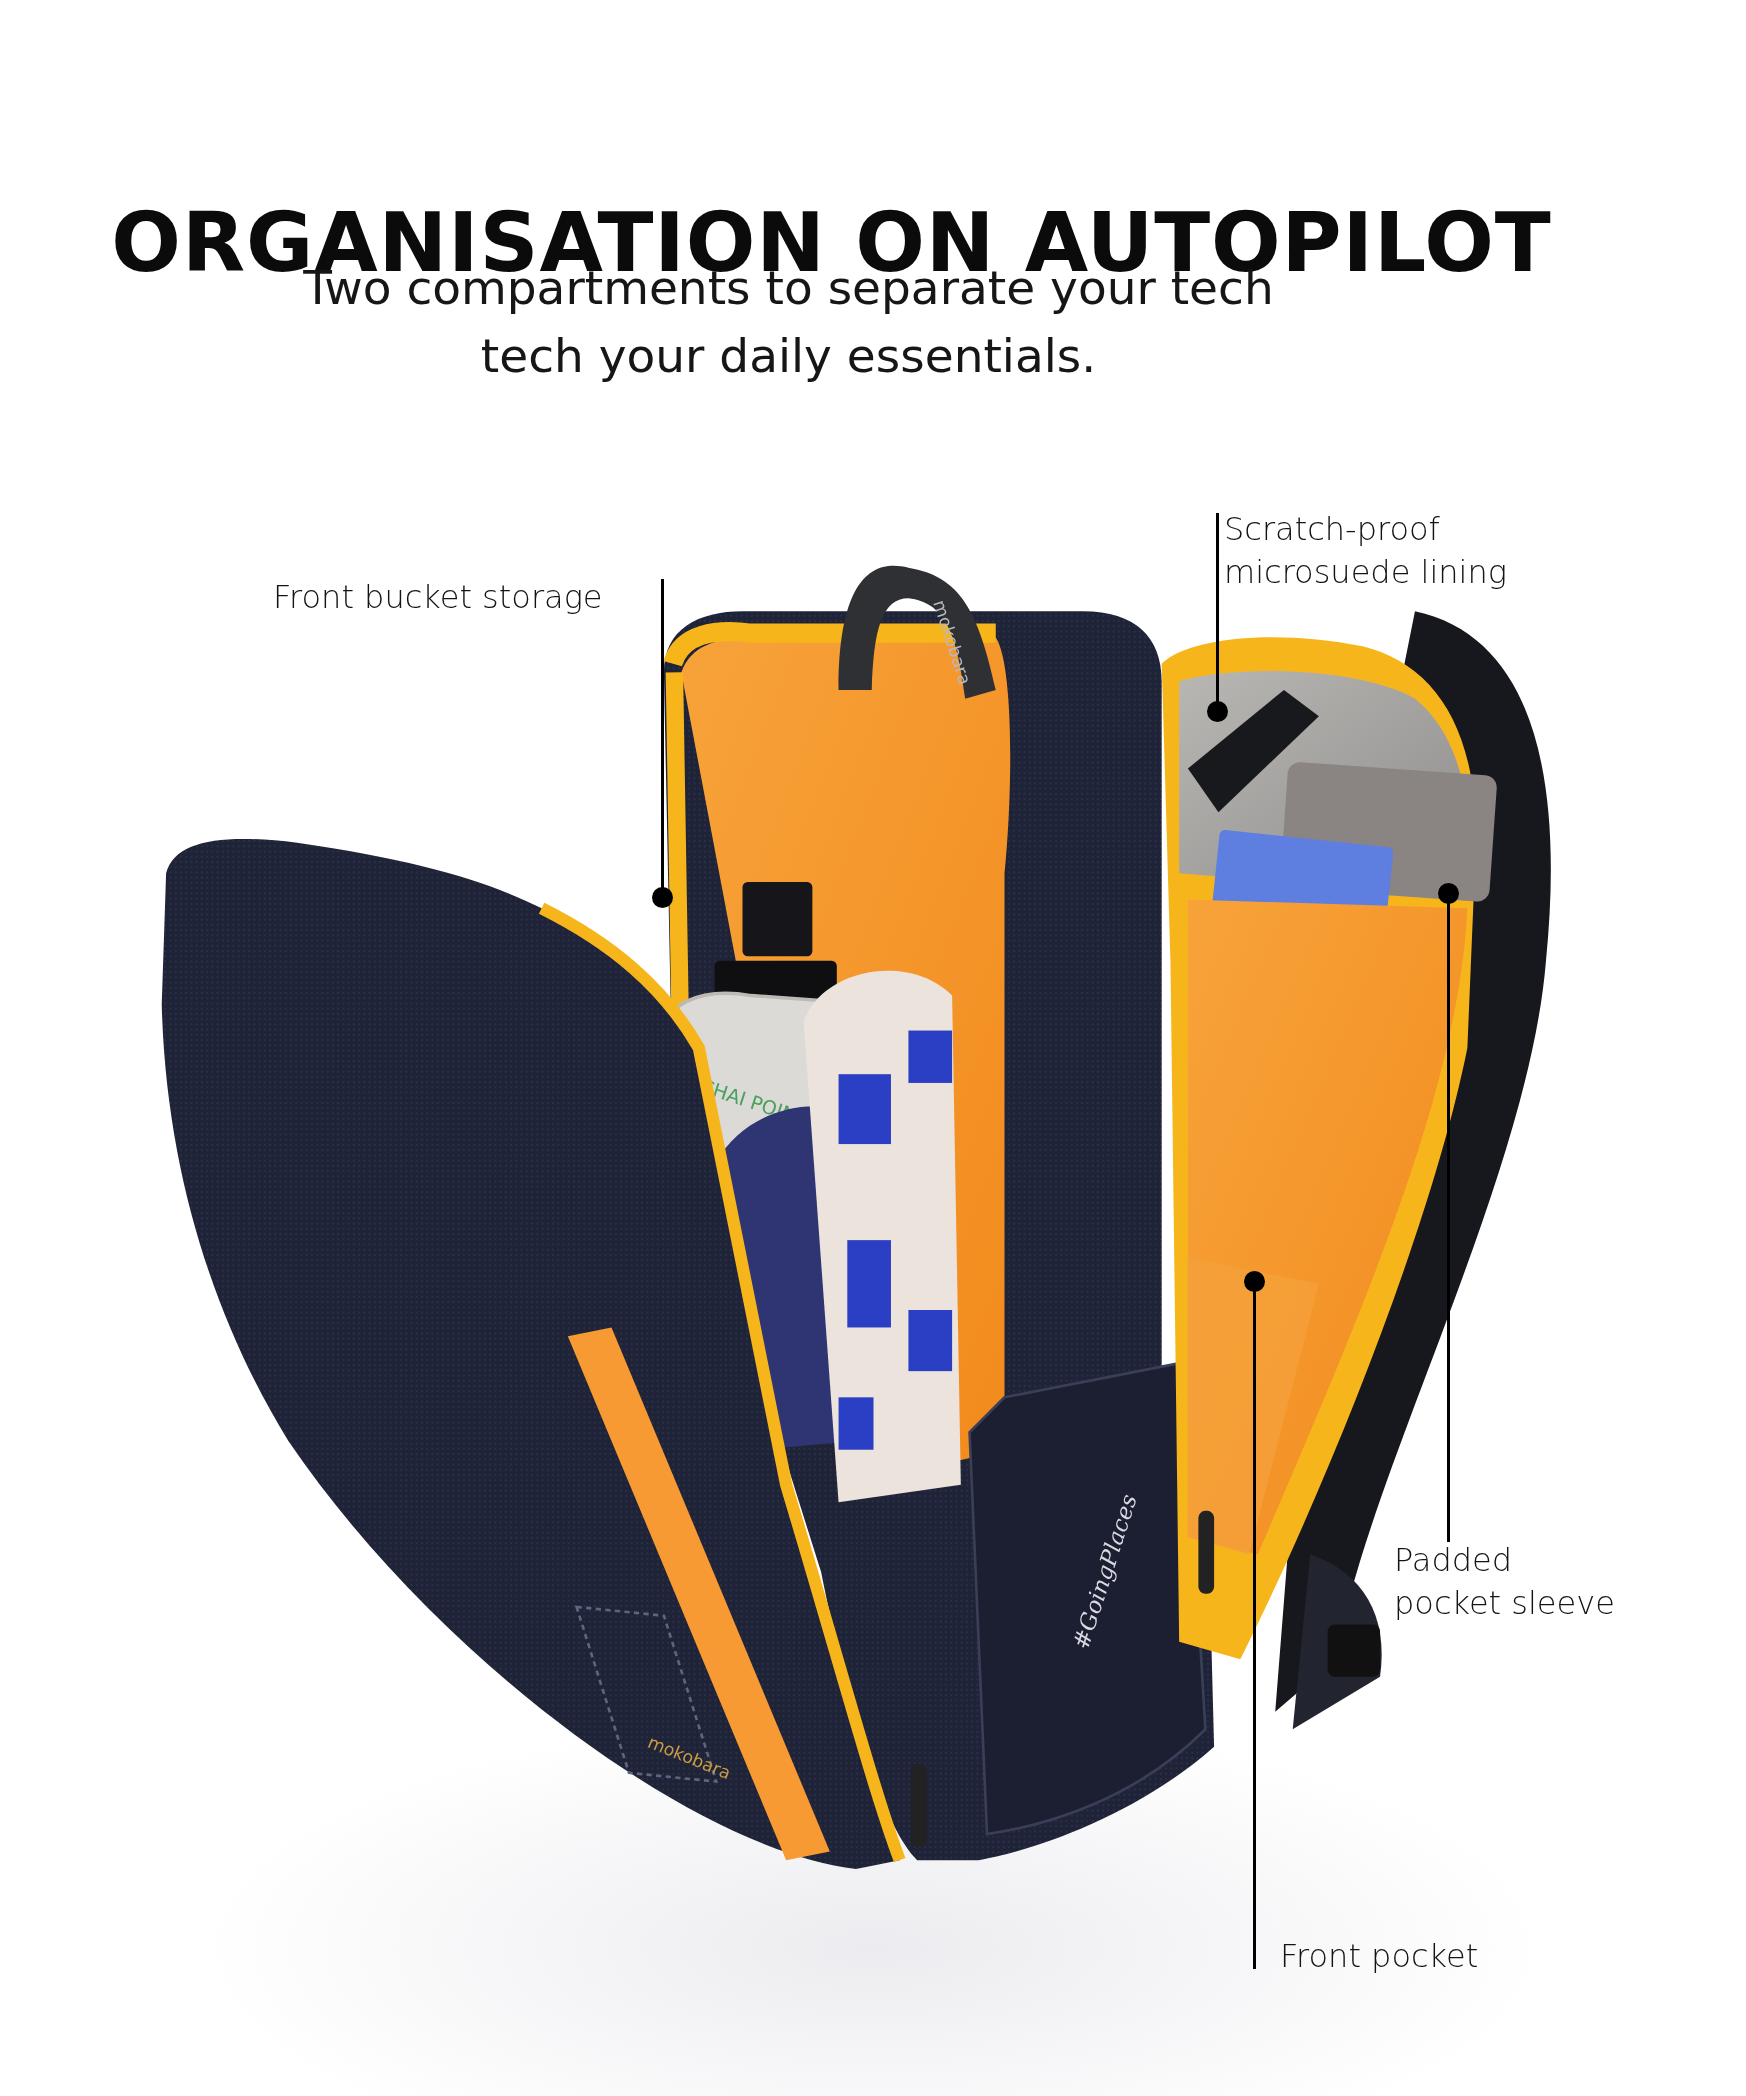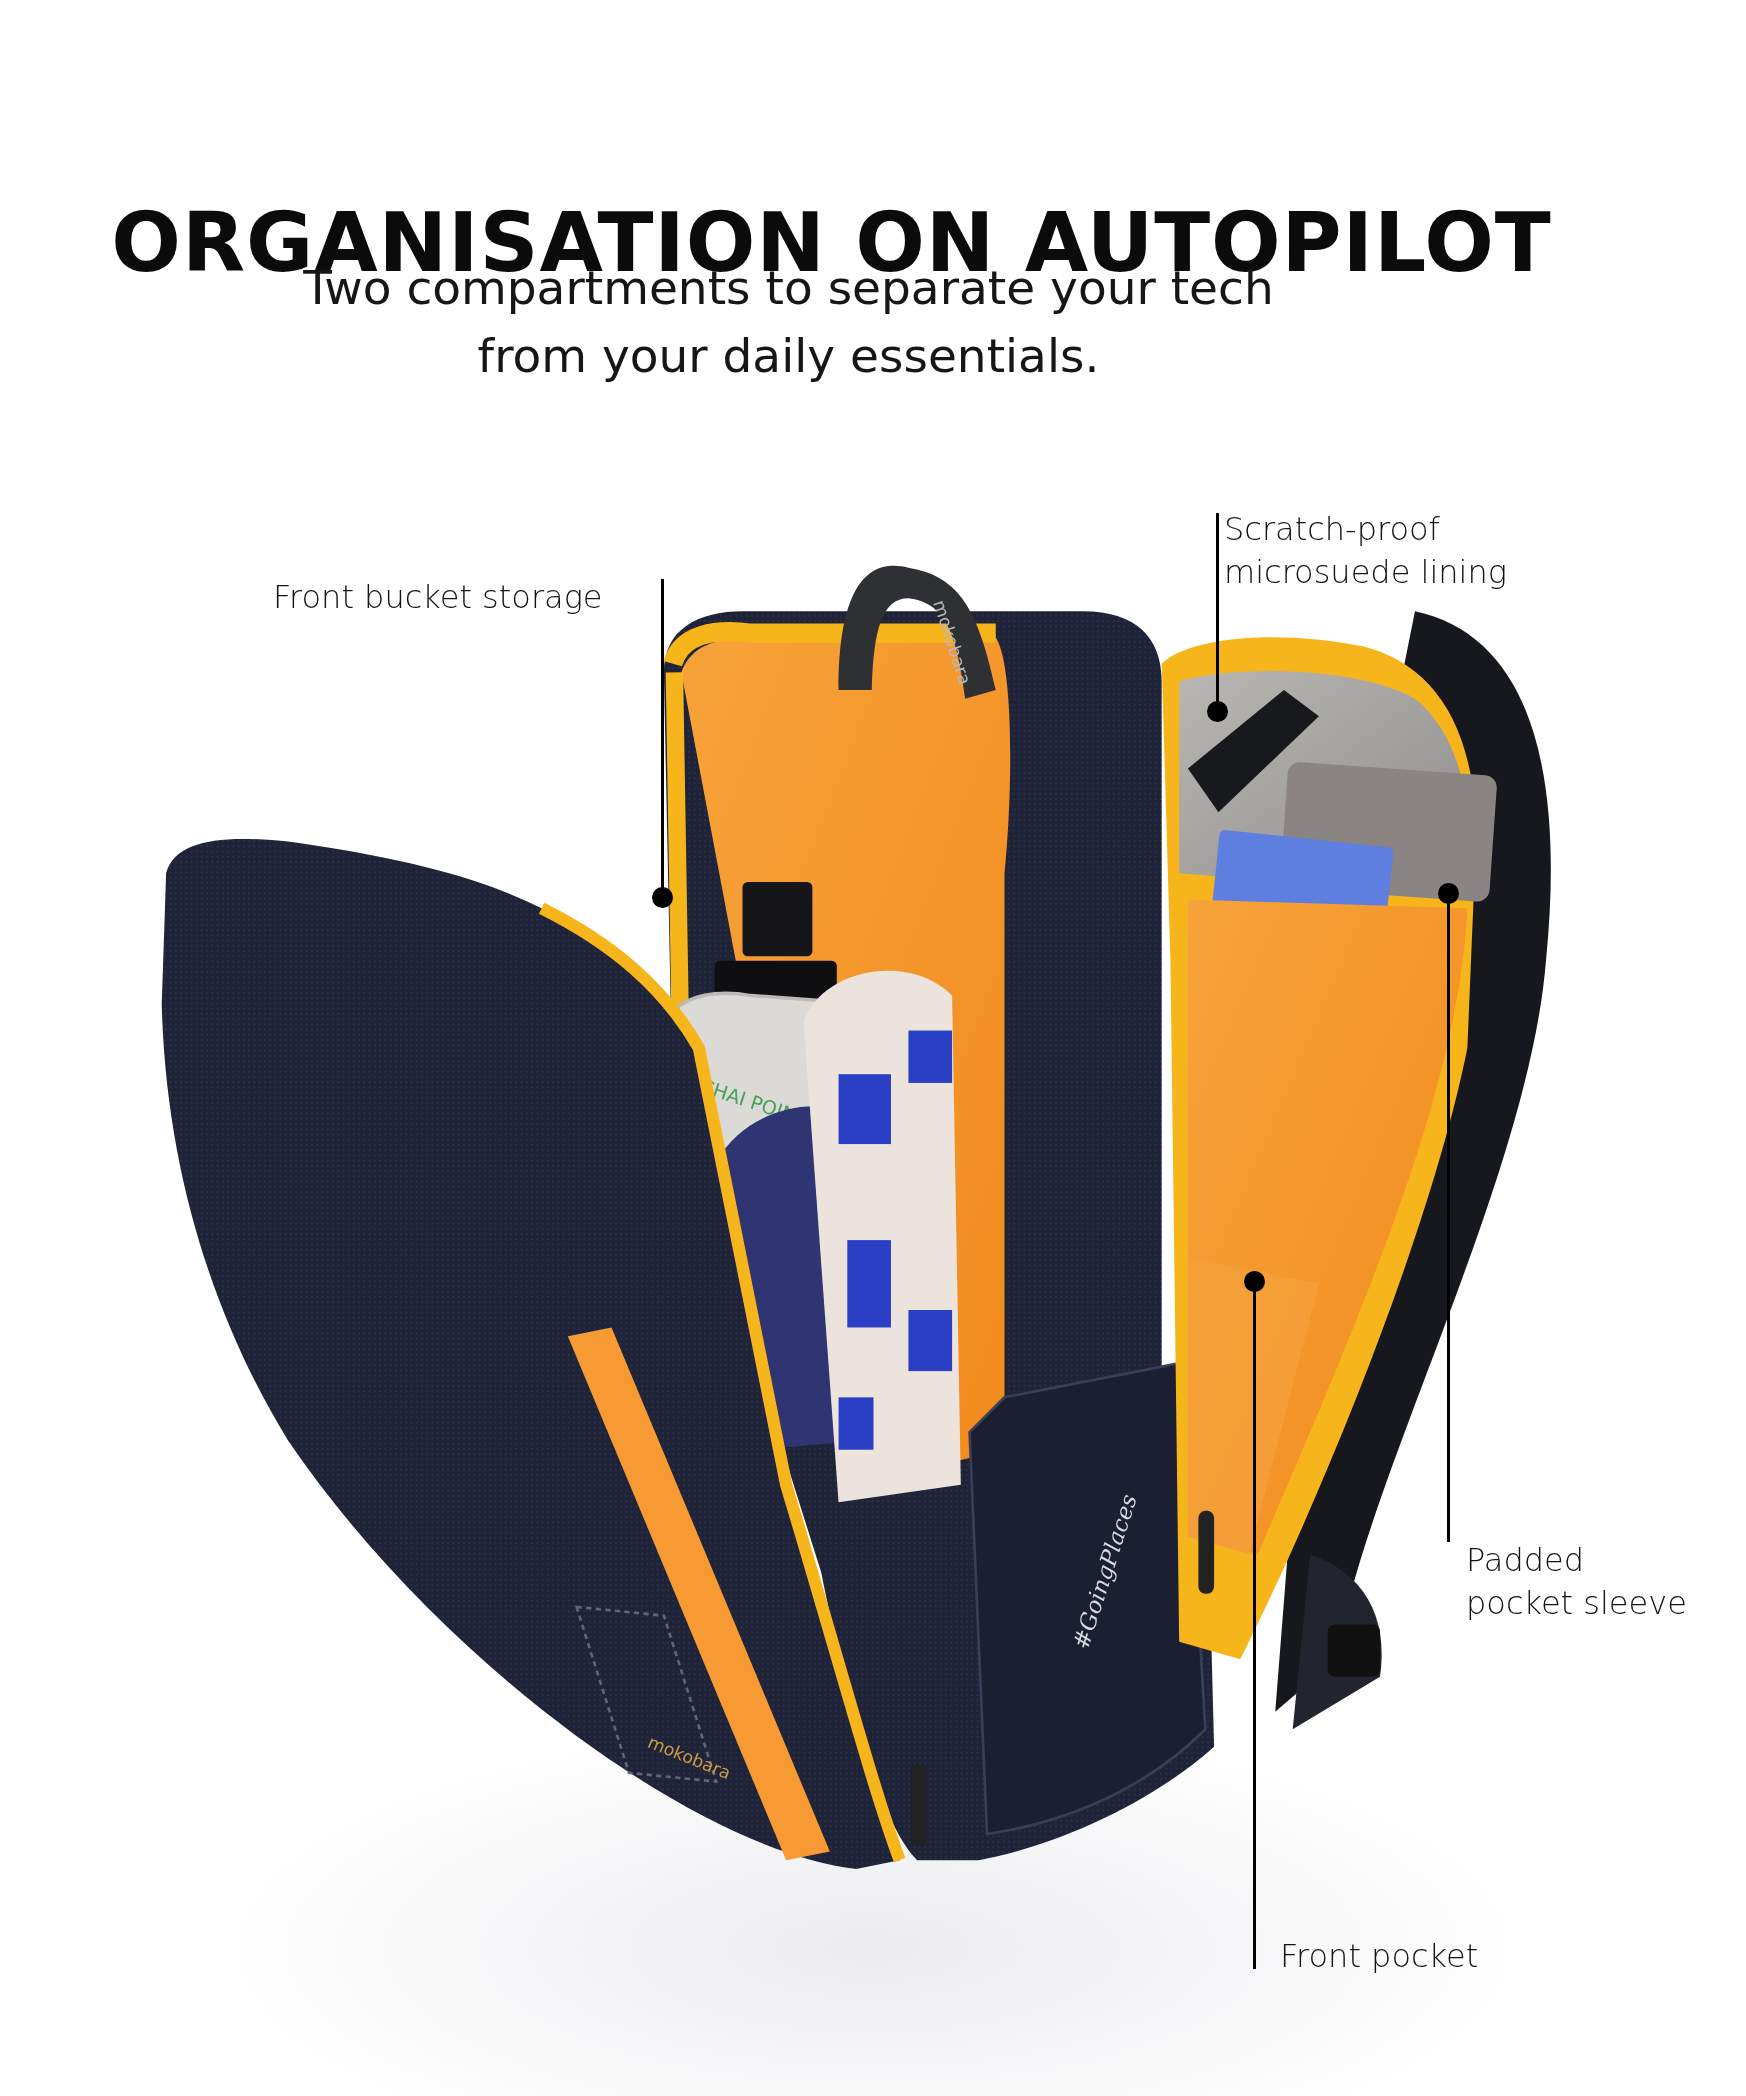--- a/index.html
+++ b/index.html
@@ -32,21 +32,21 @@
   .leader { position: absolute; width: 2.6px; background: #000; }
   .dot { position: absolute; width: 21px; height: 21px; border-radius: 50%; background: #000; }
 </style>
 </head>
 <body>
 
 <div class="bg-shade"></div>
 
 <h1 class="headline">ORGANISATION ON AUTOPILOT</h1>
 <div class="subline sub1">Two compartments to separate your tech</div>
-<div class="subline sub2">from your daily essentials.</div>
+<div class="subline sub2">tech your daily essentials.</div>
 
 <svg class="illustration" viewBox="0 0 2000 2400" xmlns="http://www.w3.org/2000/svg">
   <defs>
     <pattern id="weave" width="6" height="6" patternUnits="userSpaceOnUse">
       <rect width="6" height="6" fill="#1f2337"></rect>
       <circle cx="3" cy="3" r="1.3" fill="#2b3048"></circle>
     </pattern>
     <linearGradient id="orangeGrad" x1="0" y1="0" x2="1" y2="1">
       <stop offset="0" stop-color="#f7a33a"></stop>
       <stop offset="1" stop-color="#f28a1c"></stop>
@@ -132,21 +132,21 @@
 <div class="leader" style="left:661px; top:579px; height:319px;"></div>
 <div class="dot" style="left:652px; top:887px;"></div>
 
 <div class="callout-label" style="left:1224px; top:508px;">
   <div>Scratch-proof</div>
   <div>microsuede lining</div>
 </div>
 <div class="leader" style="left:1216px; top:513px; height:199px;"></div>
 <div class="dot" style="left:1207px; top:701px;"></div>
 
-<div class="callout-label" style="left:1466px; top:1539px;">
+<div class="callout-label" style="left:1394px; top:1539px;">
   <div>Padded</div>
   <div>pocket sleeve</div>
 </div>
 <div class="leader" style="left:1447px; top:894px; height:648px;"></div>
 <div class="dot" style="left:1438px; top:883px;"></div>
 
 <div class="callout-label" style="left:1280px; top:1935px;">Front pocket</div>
 <div class="leader" style="left:1253px; top:1280px; height:689px;"></div>
 <div class="dot" style="left:1244px; top:1271px;"></div>
 

